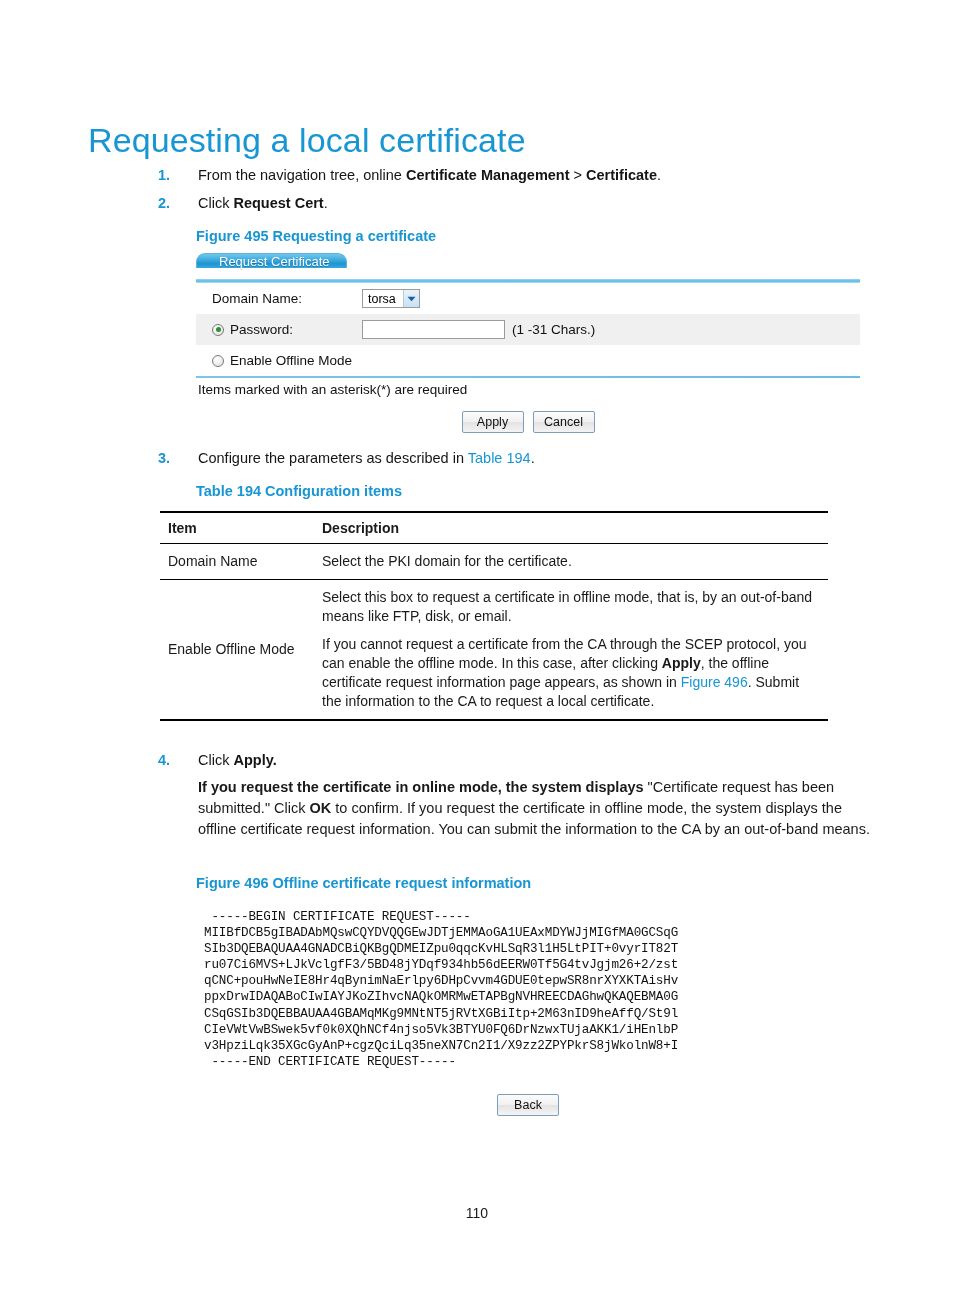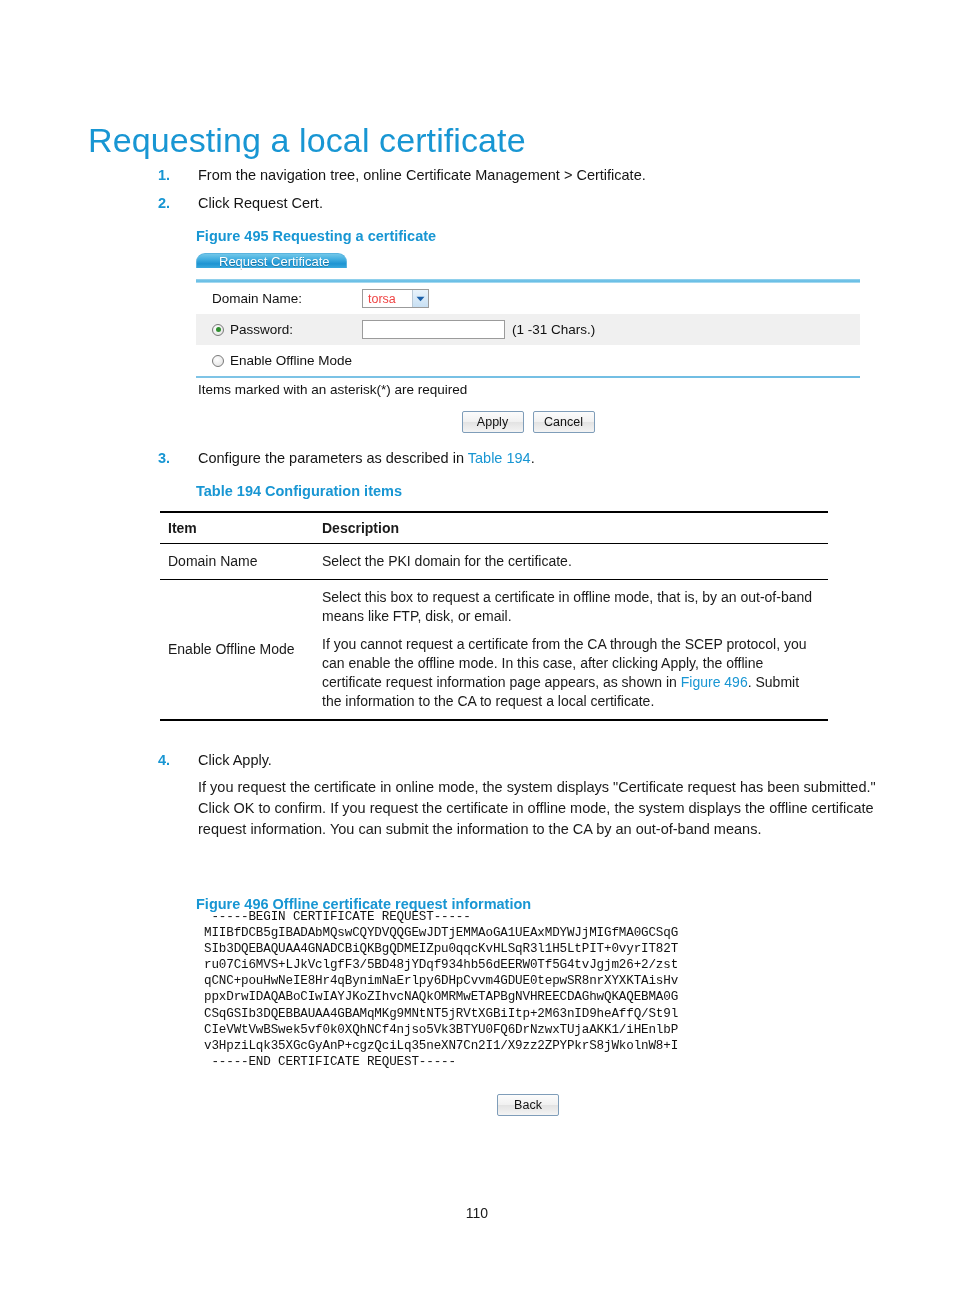--- a/index.html
+++ b/index.html
@@ -46,21 +46,21 @@
     width: 40px;
     flex: 0 0 40px;
     line-height: 21px;
   }
   .step-body {
     font-size: 14.5px;
     line-height: 21px;
     color: #151515;
     flex: 1 1 auto;
   }
-  b, strong { font-weight: normal; }
+  b, strong { font-weight: bold; }
   .link { color: #1896d3; }
 
   .figcap {
     color: #1896d3;
     font-weight: bold;
     font-size: 14.5px;
     line-height: 20px;
   }
 
   
@@ -129,21 +129,21 @@
   .select {
     display: inline-flex;
     align-items: center;
     height: 19px;
     border: 1px solid #9b9b9b;
     background: #ffffff;
     font-size: 12.5px;
     padding: 0 0 0 5px;
     box-sizing: border-box;
   }
-  .select-value { padding-right: 16px; color: #ef4444; }
+  .select-value { padding-right: 7px; color: #000000; }
   .select-arrow {
     width: 16px; height: 17px;
     background: linear-gradient(to bottom, #e9f3fb 0%, #c8e0f3 100%);
     border-left: 1px solid #b9c9d6;
     display: flex; align-items: center; justify-content: center;
     box-sizing: border-box;
   }
   .select-arrow svg { display: block; }
   .txtinput {
     width: 143px; height: 19px;
@@ -329,21 +329,21 @@
   <div style="position:absolute; left:158px; top:750px; width:724px;">
     <div class="step">
       <div class="step-num">4.</div>
       <div class="step-body"><span>Click </span><b>Apply.</b></div>
     </div>
     <div style="padding-left:40px; font-size:14.5px; line-height:21px; margin-top:6px;">
       <b>If you request the certificate in online mode, the system displays</b><span> "Certificate request has been submitted." Click </span><b>OK</b><span> to confirm. If you request the certificate in offline mode, the system displays the offline certificate request information. You can submit the information to the CA by an out-of-band means.</span>
     </div>
   </div>
 
-  <div class="figcap" style="position:absolute; left:196px; top:894px;">Figure 496 Offline certificate request information</div>
+  <div class="figcap" style="position:absolute; left:196px; top:873px;">Figure 496 Offline certificate request information</div>
 
   <div class="shot" style="position:absolute; left:196px; top:901px; width:664px;">
 
     <div class="certblock"> -----BEGIN CERTIFICATE REQUEST-----
 MIIBfDCB5gIBADAbMQswCQYDVQQGEwJDTjEMMAoGA1UEAxMDYWJjMIGfMA0GCSqG
 SIb3DQEBAQUAA4GNADCBiQKBgQDMEIZpu0qqcKvHLSqR3l1H5LtPIT+0vyrIT82T
 ru07Ci6MVS+LJkVclgfF3/5BD48jYDqf934hb56dEERW0Tf5G4tvJgjm26+2/zst
 qCNC+pouHwNeIE8Hr4qBynimNaErlpy6DHpCvvm4GDUE0tepwSR8nrXYXKTAisHv
 ppxDrwIDAQABoCIwIAYJKoZIhvcNAQkOMRMwETAPBgNVHREECDAGhwQKAQEBMA0G
 CSqGSIb3DQEBBAUAA4GBAMqMKg9MNtNT5jRVtXGBiItp+2M63nID9heAffQ/St9l

